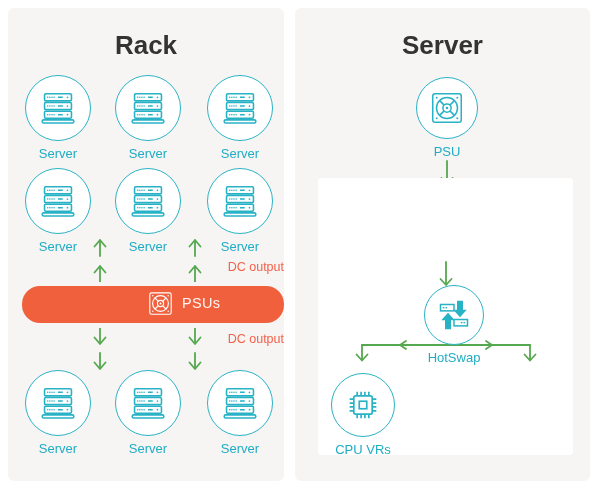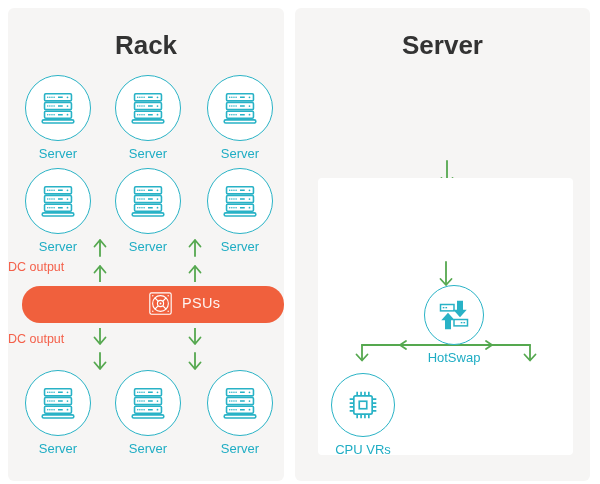--- a/index.html
+++ b/index.html
@@ -29,21 +29,21 @@
   .c66{width:66px;height:66px}
   .c62{width:62px;height:62px}
   .c58{width:58px;height:58px}
   .c60{width:60px;height:60px}
   .c64{width:64px;height:64px}
   .node-label{font-size:13px;color:#1fadc4;white-space:nowrap;line-height:15px;}
   .teal{color:#28b2c6}
   .white{color:#ffffff}
   .green{color:#55a84f}
   .dc-label{
-    position:absolute;left:0;width:100%;text-align:left;
+    position:absolute;left:0;width:100%;text-align:right;
     font-size:12.5px;color:#f4604a;line-height:15px;
   }
   .arrow{position:absolute;}
   #psus-bar{
     position:absolute;left:14px;top:278px;width:262px;height:37px;
     background:#f0603d;border-radius:18px;
   }
   #psus-bar .bar-icon{position:absolute;left:125px;top:4px;}
   #psus-bar .bar-label{
     position:absolute;left:160px;top:9px;font-size:14.5px;
@@ -271,20 +271,28 @@
           <use href="#sym-server"></use>
         </svg>
     </div>
     <div class="node-label">Server</div>
   </div>
 </div>
 
 <div class="panel" id="server-panel">
   <div class="panel-title">Server</div>
 
+  <div class="node" style="left:152px;top:69px">
+    <div class="circle c62">
+      <svg class="teal" width="36" height="36">
+          <use href="#sym-psufan"></use>
+        </svg>
+    </div>
+    <div class="node-label">PSU</div>
+  </div>
 
   <svg class="arrow green" style="left:144px;top:152px" width="16" height="26">
       <use href="#sym-arrow-down1"></use>
     </svg>
 
   <div id="inner-box"></div>
 
 
   <svg class="arrow green" style="left:143px;top:253px" width="16" height="26">
       <use href="#sym-arrow-down1"></use>

